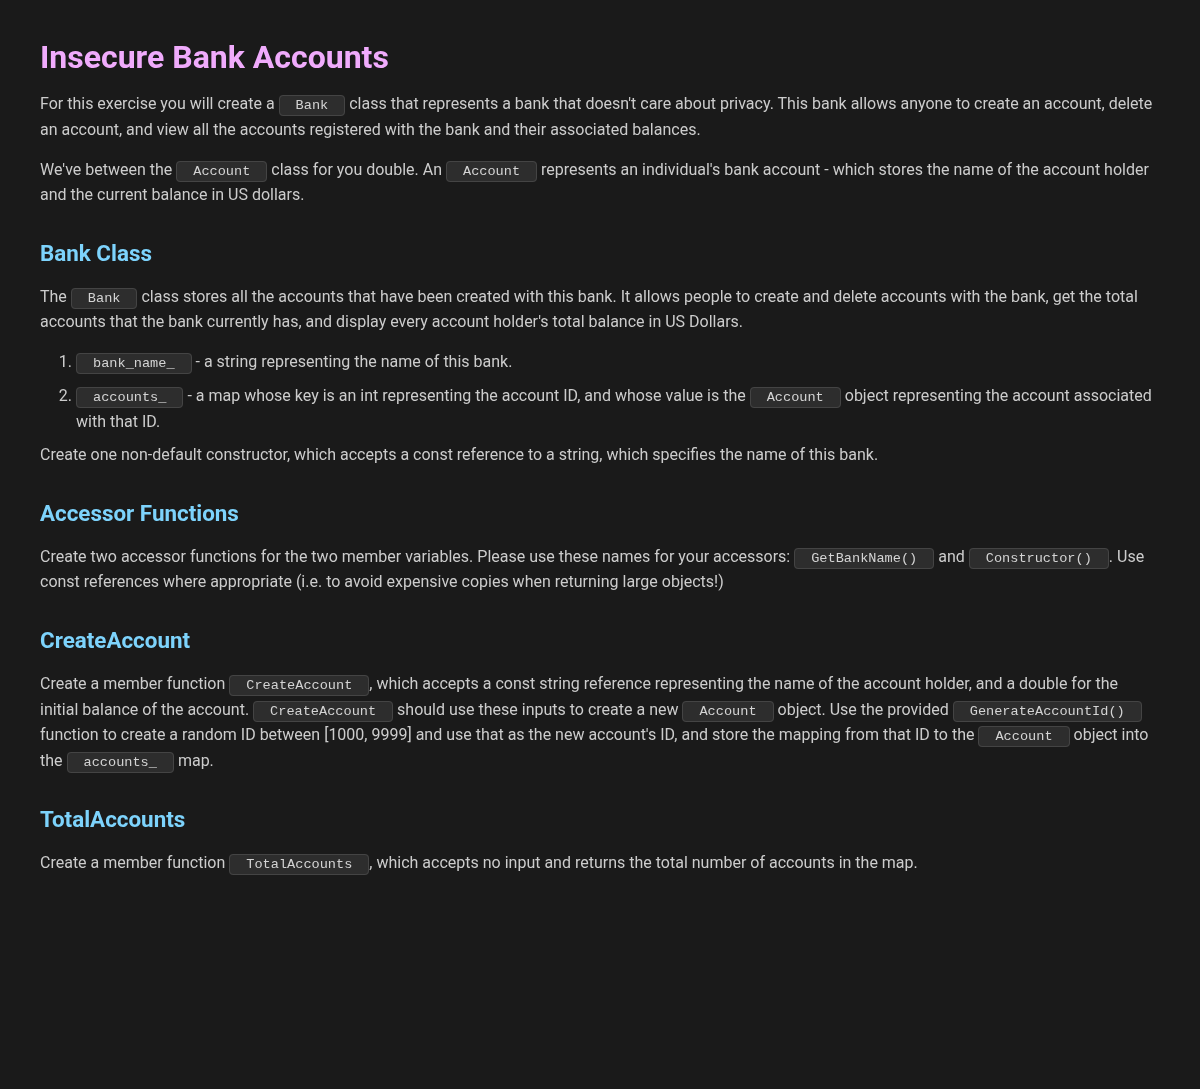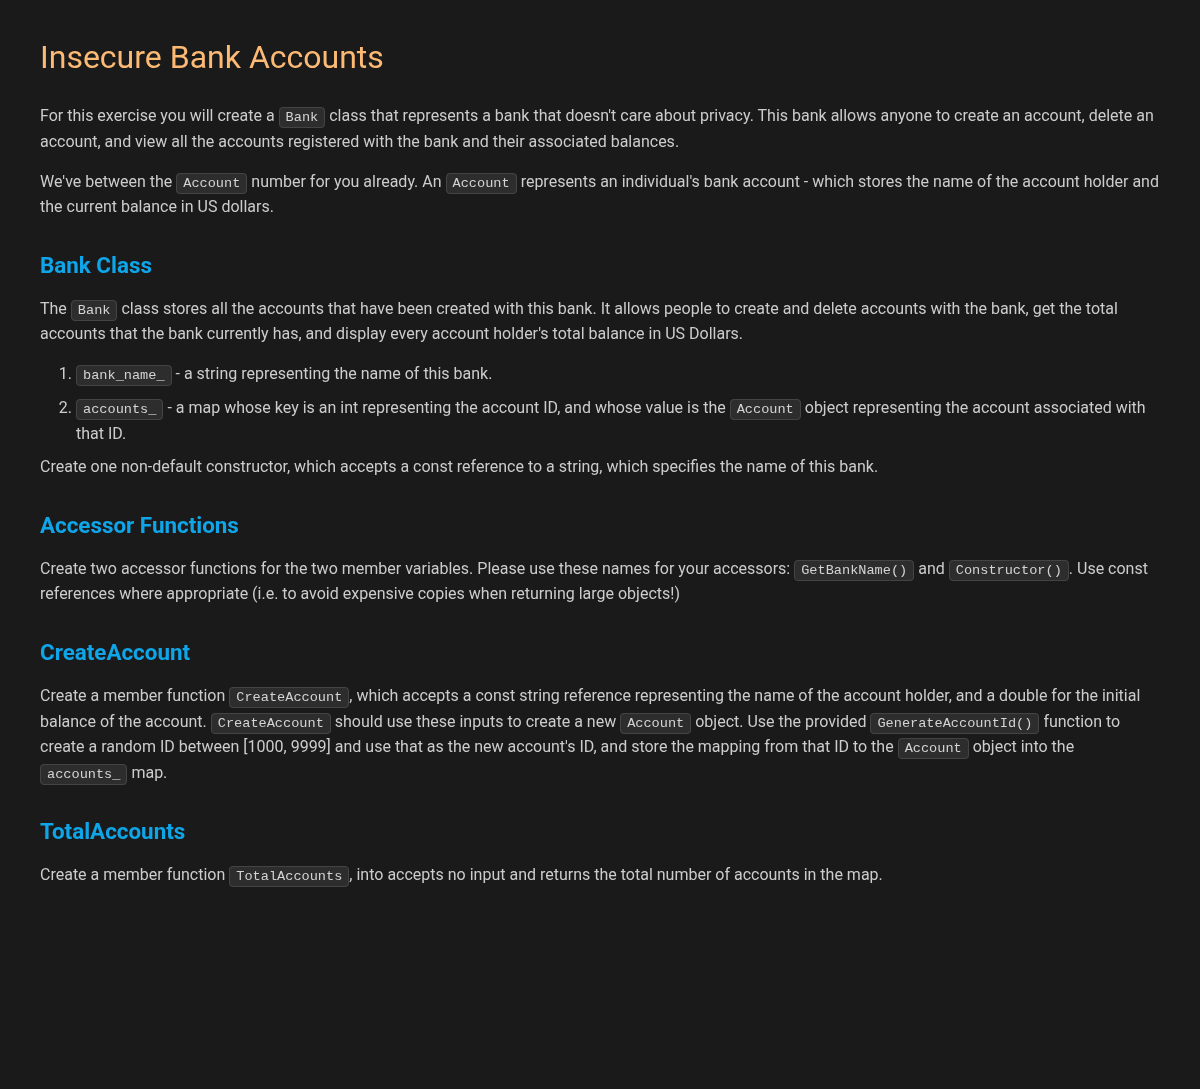--- a/index.html
+++ b/index.html
@@ -13,44 +13,44 @@
       color: #e0e0e0;
       font-family: -apple-system, BlinkMacSystemFont, 'Segoe UI', Roboto, Helvetica, Arial, sans-serif;
       font-size: 16px;
       line-height: 1.6;
       padding: 32px 40px;
       max-width: 1200px;
     }
 
     h1 {
       font-size: 2rem;
-      font-weight: 400;
-      color: #fdba74;
-      margin-bottom: 20px;
+      font-weight: 700;
+      color: #f0abfc;
+      margin-bottom: 8px;
     }
 
     h2 {
       font-size: 1.4rem;
       font-weight: 700;
-      color: #0ea5e9;
+      color: #7dd3fc;
       margin-top: 28px;
       margin-bottom: 12px;
     }
 
     p {
       margin-bottom: 14px;
       color: #cccccc;
     }
 
     code {
       background-color: #2d2d2d;
       color: #d4d4d4;
       border: 1px solid #444444;
       border-radius: 4px;
-      padding: 2px 6px;
+      padding: 2px 16px;
       font-family: 'Courier New', Courier, monospace;
       font-size: 0.85em;
     }
 
     ol {
       margin-left: 36px;
     }
 
     ol li {
       color: #cccccc;
@@ -64,21 +64,21 @@
 </head>
 <body>
 
 <h1>Insecure Bank Accounts</h1>
 
 <p>
   <span>For this exercise you will create a </span><code>Bank</code><span> class that represents a bank that doesn't care about privacy. This bank allows anyone to create an account, delete an account, and view all the accounts registered with the bank and their associated balances.</span>
 </p>
 
 <p>
-  <span>We've between the </span><code>Account</code><span> number for you already. An </span><code>Account</code><span> represents an individual's bank account - which stores the name of the account holder and the current balance in US dollars.</span>
+  <span>We've between the </span><code>Account</code><span> class for you double. An </span><code>Account</code><span> represents an individual's bank account - which stores the name of the account holder and the current balance in US dollars.</span>
 </p>
 
 <div class="section">
   <h2>Bank Class</h2>
   <p>
     <span>The </span><code>Bank</code><span> class stores all the accounts that have been created with this bank. It allows people to create and delete accounts with the bank, get the total accounts that the bank currently has, and display every account holder's total balance in US Dollars.</span>
   </p>
 </div>
 
 <div class="section">
@@ -106,15 +106,15 @@
 <div class="section">
   <h2>CreateAccount</h2>
   <p>
     <span>Create a member function </span><code>CreateAccount</code><span>, which accepts a const string reference representing the name of the account holder, and a double for the initial balance of the account. </span><code>CreateAccount</code><span> should use these inputs to create a new </span><code>Account</code><span> object. Use the provided </span><code>GenerateAccountId()</code><span> function to create a random ID between [1000, 9999] and use that as the new account's ID, and store the mapping from that ID to the </span><code>Account</code><span> object into the </span><code>accounts_</code><span> map.</span>
   </p>
 </div>
 
 <div class="section">
   <h2>TotalAccounts</h2>
   <p>
-    <span>Create a member function </span><code>TotalAccounts</code><span>, into accepts no input and returns the total number of accounts in the map.</span>
+    <span>Create a member function </span><code>TotalAccounts</code><span>, which accepts no input and returns the total number of accounts in the map.</span>
   </p>
 </div>
 
 </body></html>

